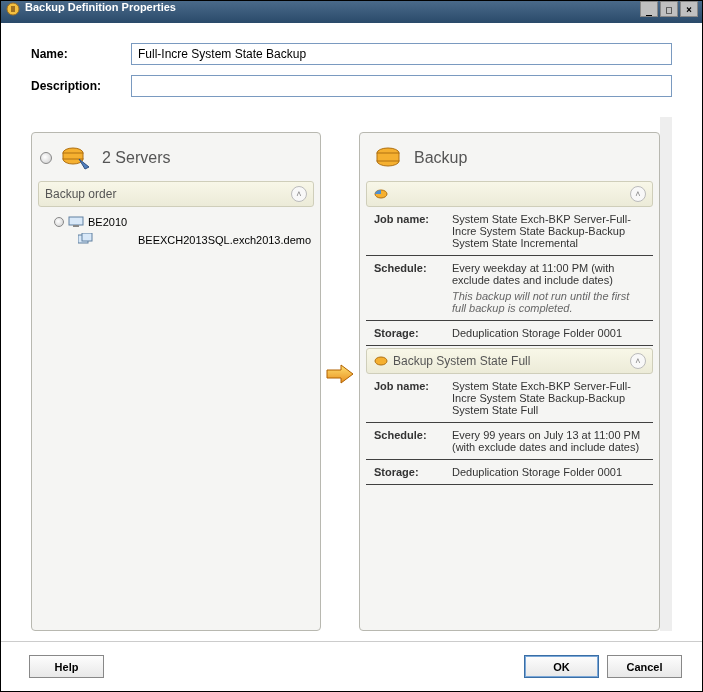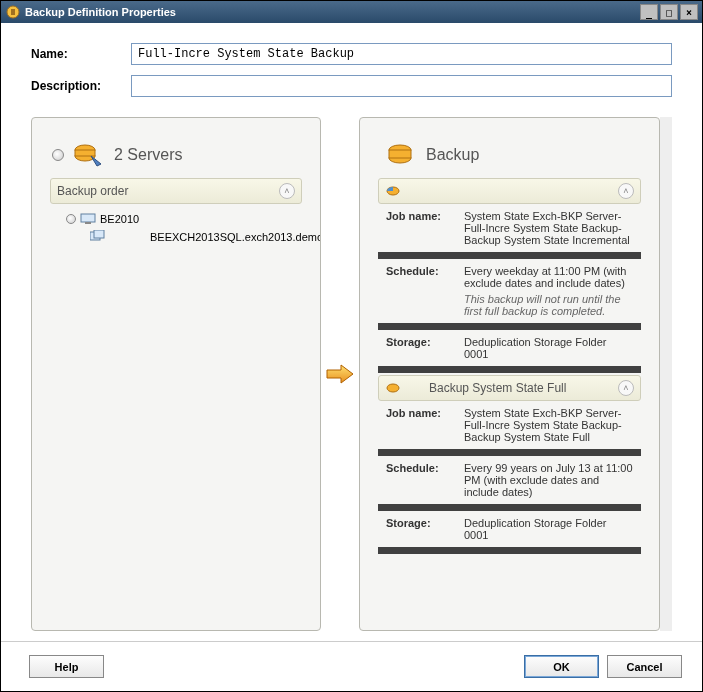--- a/index.html
+++ b/index.html
@@ -1,43 +1,43 @@
 <!DOCTYPE html>
 <html><head>
 <meta charset="utf-8">
 <style>
 * { box-sizing: border-box; margin: 0; padding: 0; }
 body { font-family: Tahoma, Arial, sans-serif; font-size: 11px; background: #fff; width: 703px; height: 692px; overflow: hidden; }
 .window { width: 703px; height: 692px; border: 1px solid #000; display: flex; flex-direction: column; }
-.titlebar { background: linear-gradient(#4a6a8a,#2a4a6a); color: #fff; height: 22px; display: flex; align-items: center; padding: 0 4px; font-weight: bold; font-size: 11px; }
+.titlebar { background: linear-gradient(#4a6a8a,#2a4a6a); color: #fff; height: 22px; display: flex; padding: 0 4px; font-weight: bold; font-size: 11px; }
 .titlebar .icon { width: 16px; height: 16px; margin-right: 4px; display: inline-flex; align-items: center; justify-content: center; }
 .titlebar .spacer { flex: 1; }
 .titlebar .winbtn { width: 18px; height: 16px; background: #c0c0c0; border: 1px solid #888; margin-left: 2px; display: inline-flex; align-items: center; justify-content: center; font-family: monospace; font-size: 10px; color: #000; cursor: pointer; }
 .content { flex: 1; padding: 20px 30px 10px 30px; display: flex; flex-direction: column; overflow: hidden; }
 .field-row { display: flex; align-items: center; margin-bottom: 10px; }
 .field-label { width: 100px; font-weight: bold; font-size: 12px; }
-.field-input { flex: 1; height: 22px; border: 1px solid #7a9ac0; padding: 2px 6px; font-size: 12px; font-family: Liberation Mono, monospace; }
+.field-input { flex: 1; height: 22px; border: 1px solid #7a9ac0; padding: 2px 6px; font-size: 12px; }
 .panels { flex: 1; display: flex; margin-top: 10px; overflow: hidden; position: relative; border-right: 12px solid #eee; }
-.panel { background: #f5f5f3; border: 1px solid #b8b8b0; border-radius: 4px; padding: 18px; overflow: hidden; display: flex; flex-direction: column; }
+.panel { background: #f5f5f3; border: 1px solid #b8b8b0; border-radius: 4px; padding: 6px; overflow: hidden; display: flex; flex-direction: column; margin-top: 15px; }
 .panel-left { width: 290px; }
 .panel-right { flex: 1; }
 .arrow-col { width: 38px; display: flex; align-items: center; justify-content: center; }
 .panel-header { display: flex; align-items: center; padding: 4px 2px 8px 2px; font-size: 16px; color: #555; }
 .hdr-iconbox { width: 40px; height: 30px; margin-right: 6px; display: inline-flex; align-items: center; justify-content: center; }
 .radio-dot { width: 12px; height: 12px; border: 1px solid #888; border-radius: 50%; background: radial-gradient(circle at 40% 40%, #fff, #ccc); margin-right: 4px; display: inline-block; }
-.subpanel-header { background: linear-gradient(#f8f7e8,#ecebd8); border: 1px solid #cfceba; border-radius: 3px; padding: 4px 6px; display: flex; align-items: center; font-size: 12px; color: #555; gap: 24px; }
+.subpanel-header { background: linear-gradient(#f8f7e8,#ecebd8); border: 1px solid #cfceba; border-radius: 3px; padding: 4px 6px; display: flex; align-items: center; font-size: 12px; color: #555; }
 .subpanel-header .sp-icon { width: 16px; height: 14px; margin-right: 4px; display: inline-flex; align-items: center; justify-content: center; }
 .collapse-btn { width: 16px; height: 16px; border: 1px solid #bbb; border-radius: 50%; background: #f8f8f8; margin-left: auto; display: inline-flex; align-items: center; justify-content: center; font-size: 9px; color: #888; cursor: pointer; }
 .tree { padding: 6px 4px; }
 .tree-item { display: flex; align-items: center; padding: 2px 0 2px 12px; font-size: 11px; }
 .tree-item.child { padding-left: 36px; gap: 40px; }
 .tree-icon { width: 16px; height: 14px; margin-right: 4px; display: inline-flex; align-items: center; justify-content: center; }
 .detail-list { overflow-y: auto; flex: 1; }
 .detail-section { margin-bottom: 2px; }
-.detail-row { display: flex; padding: 6px 8px; border-bottom: 7px solid #404040; font-size: 11px; }
+.detail-row { display: flex; padding: 6px 8px; border-bottom: 1px solid #404040; font-size: 11px; }
 .detail-label { width: 78px; font-weight: bold; color: #333; flex-shrink: 0; }
 .detail-val { flex: 1; color: #333; }
 .detail-note { font-style: italic; color: #666; margin-top: 4px; display: block; }
 .footer { height: 50px; border-top: 1px solid #ccc; display: flex; align-items: center; padding: 0 20px; }
 .btn { min-width: 75px; height: 23px; border: 1px solid #888; background: linear-gradient(#fdfdfd,#e8e8e8); font-size: 11px; cursor: pointer; padding: 0 12px; font-weight: bold; }
 .btn.default { border: 1px solid #3a6ea5; box-shadow: 0 0 0 1px #7aa7d8 inset; }
 .footer .spacer { flex: 1; }
 .footer .btn { margin-left: 8px; }
 svg { display: block; }
 </style>

